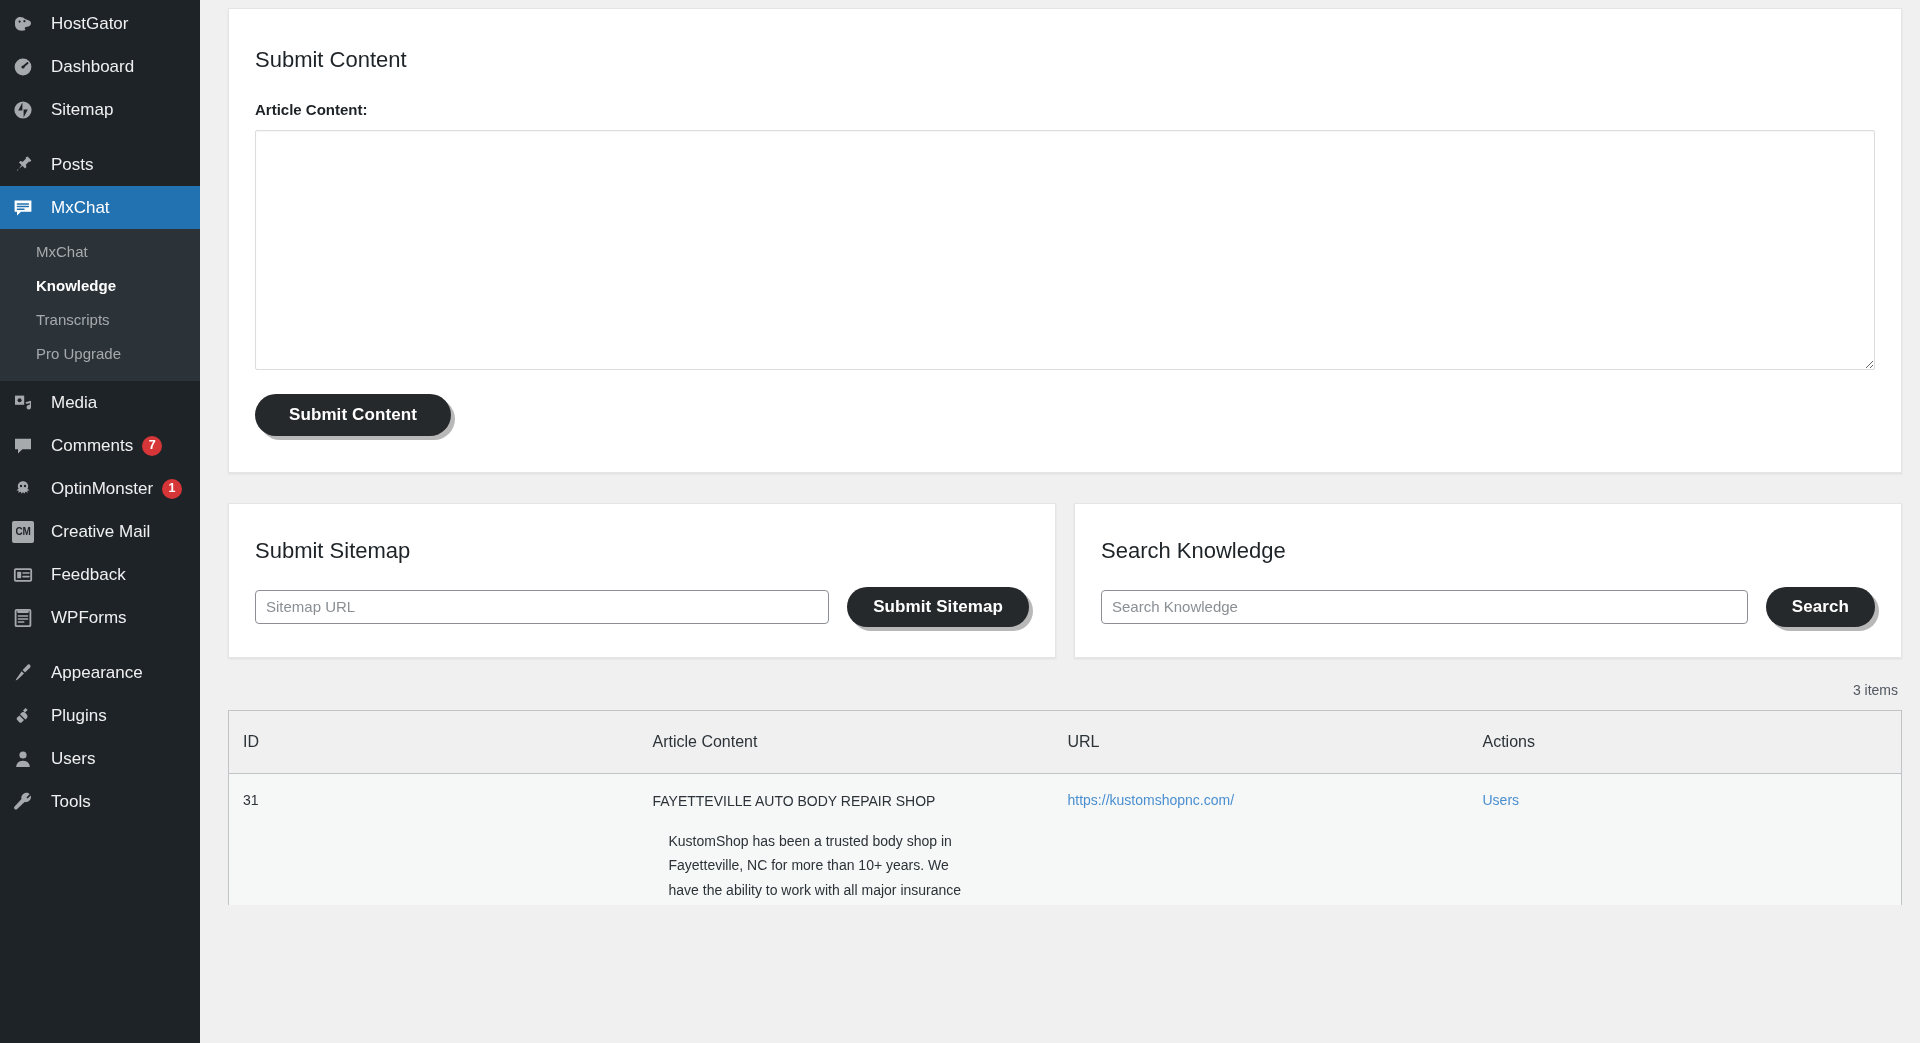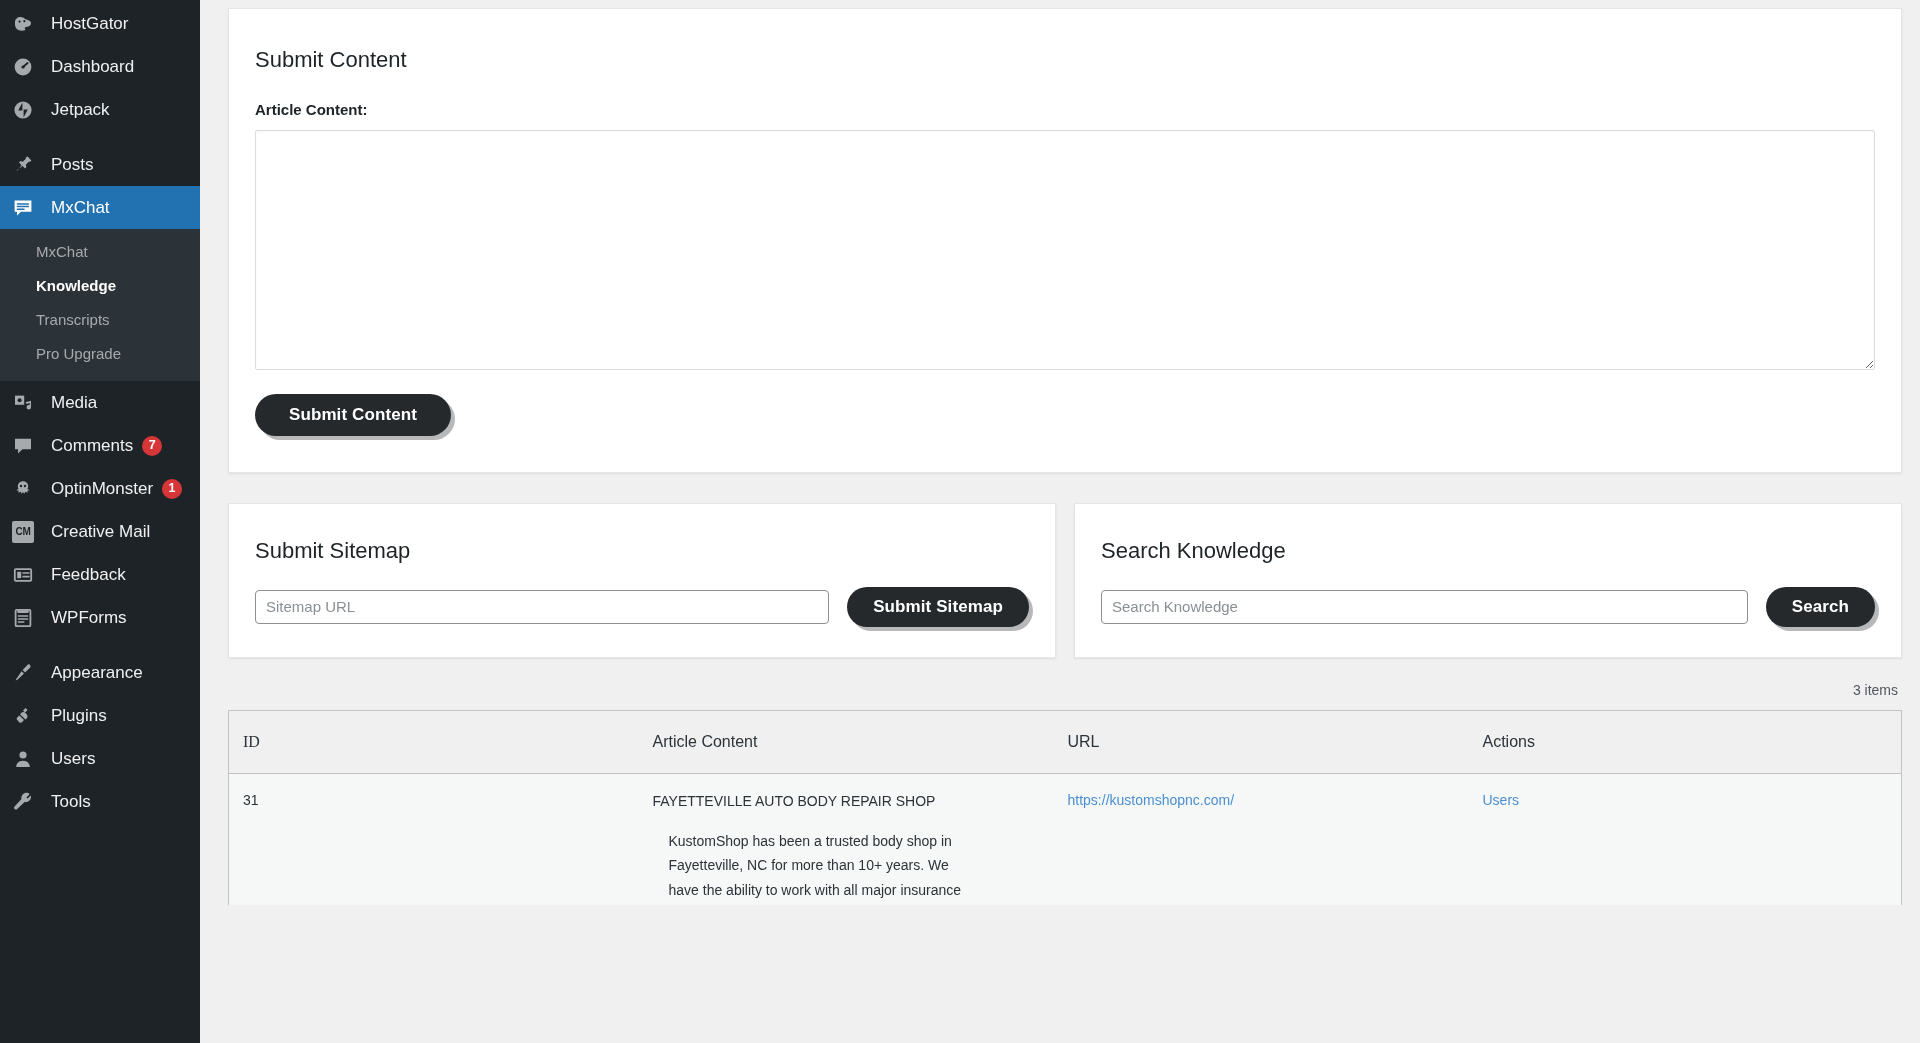--- a/index.html
+++ b/index.html
@@ -235,21 +235,21 @@
     padding: 22px 14px 22px 14px;
     border-bottom: 1px solid #c3c4c7;
   }
   table.kb-table tbody td {
     vertical-align: top;
     padding: 18px 14px;
     font-size: 14px;
     color: #2c3338;
     background: #f6f7f7;
   }
-  .col-id    { width: 410px; font-family: Liberation Serif, serif; }
+  .col-id    { width: 410px; }
   .col-body  { width: 415px; }
   .col-url   { width: 415px; }
   .col-act   { width: auto; }
 
   td.cell-id { font-size: 14px; color: #2c3338; padding-top: 20px; }
   .art-title {
     font-size: 14px;
     color: #2c3338;
     margin: 0 0 18px 0;
     line-height: 1.4;
@@ -296,21 +296,21 @@
     <span>Dashboard</span>
   </div>
 
   <div class="menu-item">
     <span class="mi-icon">
       <svg width="22" height="22" viewBox="0 0 22 22">
           <circle cx="11" cy="11" r="8.6" fill="currentColor"></circle>
           <path d="M10.4 3.4v8.2H6.2zM11.6 18.6v-8.2h4.2z" fill="#1d2327"></path>
         </svg>
     </span>
-    <span>Jetpack</span>
+    <span>Sitemap</span>
   </div>
 
   <div class="menu-sep"></div>
 
   <div class="menu-item">
     <span class="mi-icon">
       <svg width="22" height="22" viewBox="0 0 22 22">
           <path fill="currentColor" d="M15.6 2.6l3.8 3.8-1.5 1.5-.9-.4-3.2 3.2.6 2.4-1.4 1.4-3.4-3.4-4.3 5.7-.6-.6 5.7-4.3L7 8.5l1.4-1.4 2.4.6 3.2-3.2-.4-.9z"></path>
         </svg>
     </span>

